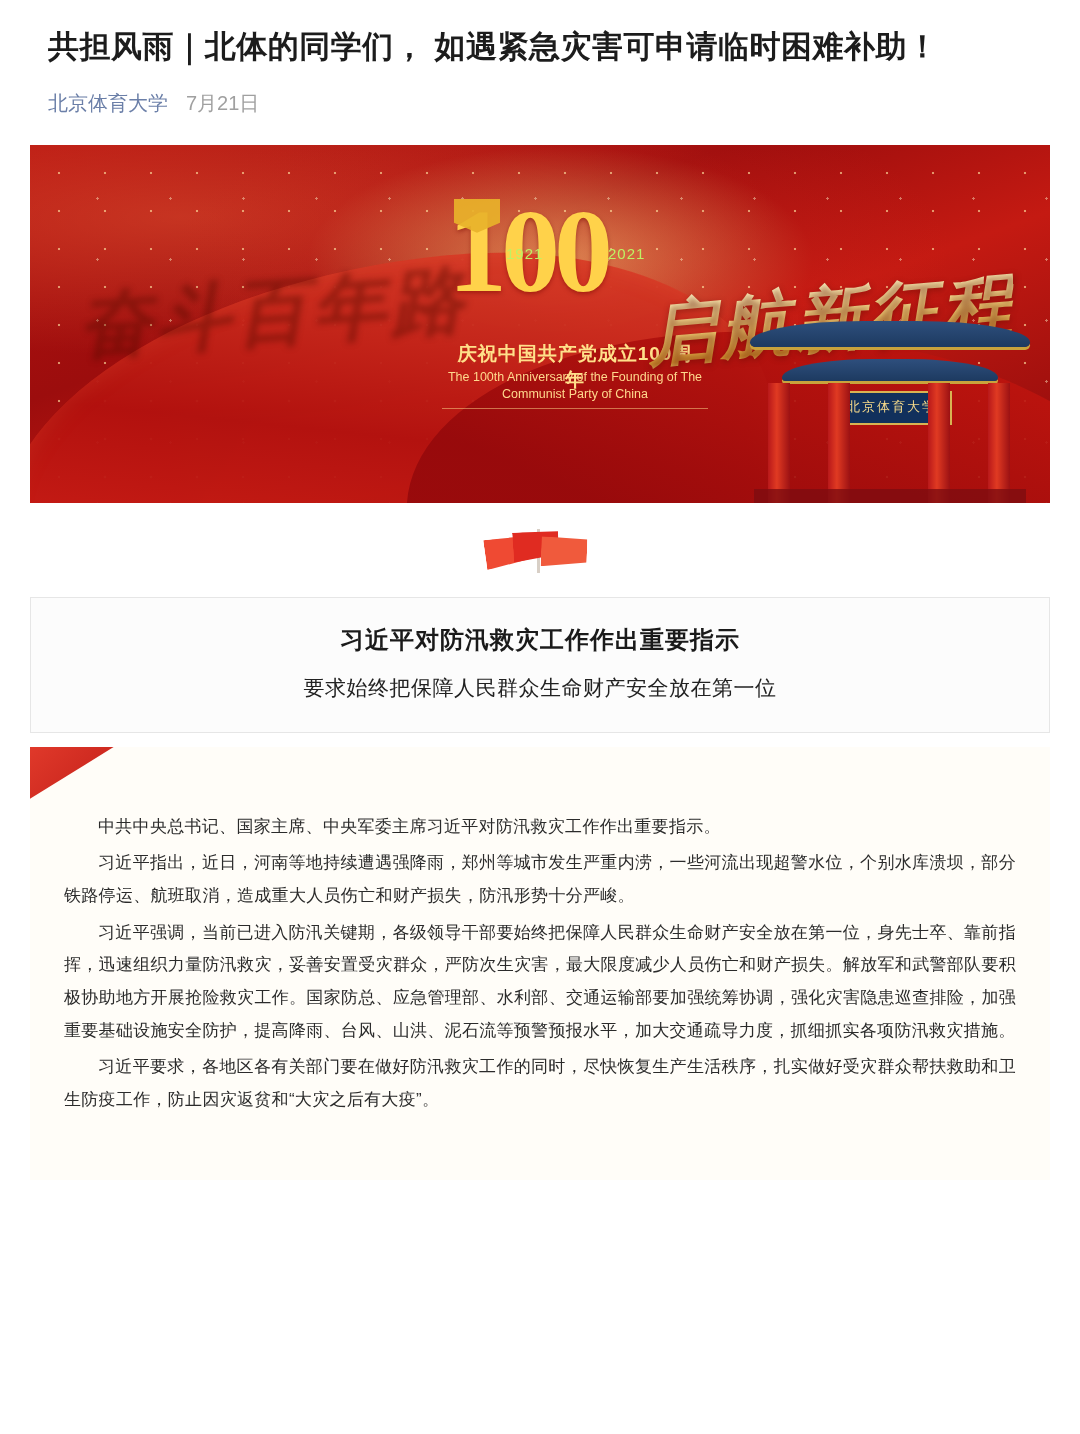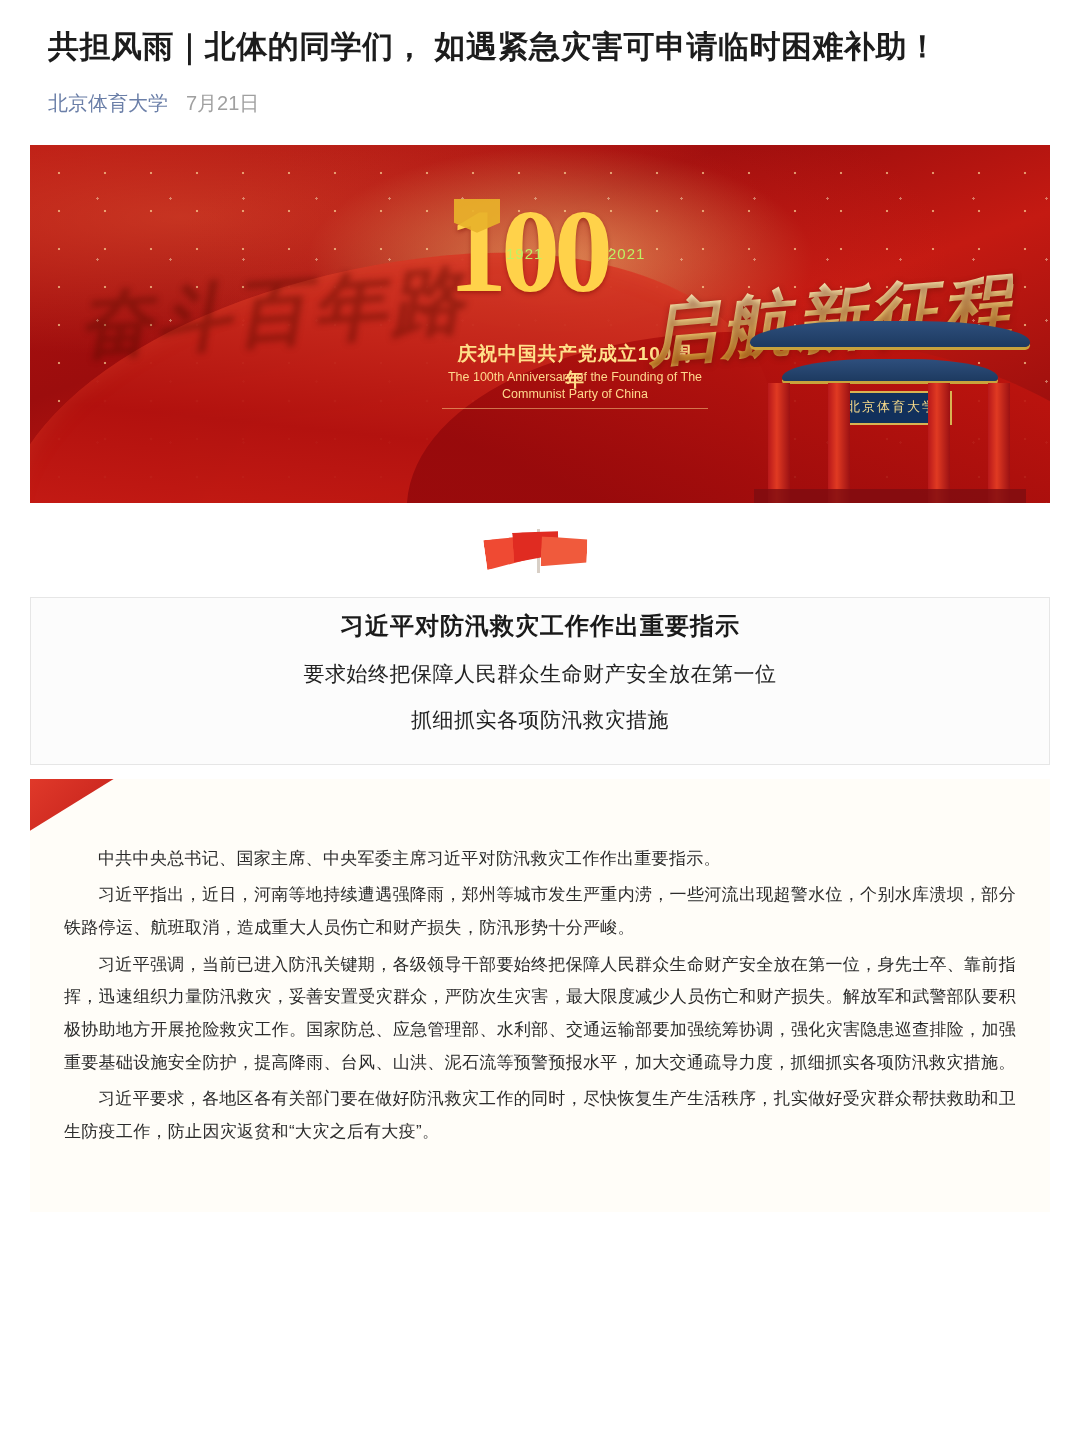--- a/index.html
+++ b/index.html
@@ -281,21 +281,21 @@
     background: #d8cfc6;
   }
 
   
   .notice {
     margin: 22px 30px 0 30px;
     width: 1020px;
     box-sizing: border-box;
     border: 1px solid #e6e6e6;
     background: #fcfcfc;
-    padding: 12px 40px 30px 40px;
+    padding: 26px 40px 30px 40px;
     text-align: center;
   }
   .notice-title {
     font-size: 24px;
     font-weight: 700;
     color: #1a1a1a;
     letter-spacing: 1px;
   }
   .notice-line {
     margin-top: 18px;
@@ -380,21 +380,20 @@
   <div class="flags">
     <div class="pole"></div>
     <div class="f fa"></div>
     <div class="f fb"></div>
     <div class="f fc"></div>
   </div>
 
   <div class="notice">
     <div class="notice-title">习近平对防汛救灾工作作出重要指示</div>
     <div class="notice-line">要求始终把保障人民群众生命财产安全放在第一位</div>
-    <div class="notice-line">抓细抓实各项防汛救灾措施</div>
   </div>
 
   <div class="body-block">
     <div class="corner-ribbon"></div>
     <p class="para">中共中央总书记、国家主席、中央军委主席习近平对防汛救灾工作作出重要指示。</p>
     <p class="para">习近平指出，近日，河南等地持续遭遇强降雨，郑州等城市发生严重内涝，一些河流出现超警水位，个别水库溃坝，部分铁路停运、航班取消，造成重大人员伤亡和财产损失，防汛形势十分严峻。</p>
     <p class="para">习近平强调，当前已进入防汛关键期，各级领导干部要始终把保障人民群众生命财产安全放在第一位，身先士卒、靠前指挥，迅速组织力量防汛救灾，妥善安置受灾群众，严防次生灾害，最大限度减少人员伤亡和财产损失。解放军和武警部队要积极协助地方开展抢险救灾工作。国家防总、应急管理部、水利部、交通运输部要加强统筹协调，强化灾害隐患巡查排险，加强重要基础设施安全防护，提高降雨、台风、山洪、泥石流等预警预报水平，加大交通疏导力度，抓细抓实各项防汛救灾措施。</p>
     <p class="para">习近平要求，各地区各有关部门要在做好防汛救灾工作的同时，尽快恢复生产生活秩序，扎实做好受灾群众帮扶救助和卫生防疫工作，防止因灾返贫和“大灾之后有大疫”。</p>
   </div>
 

